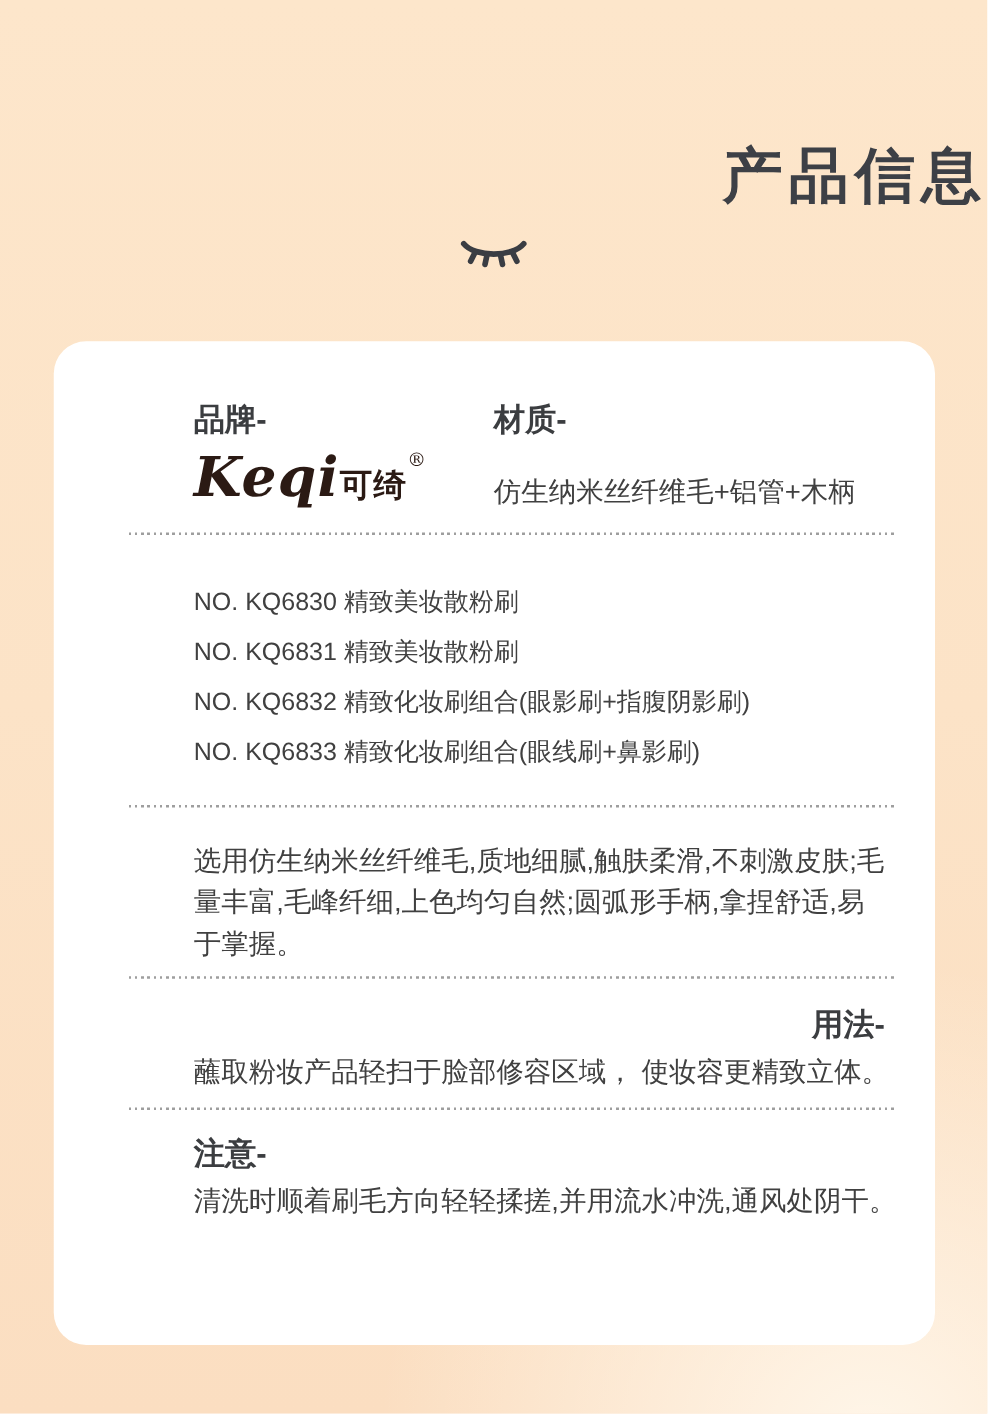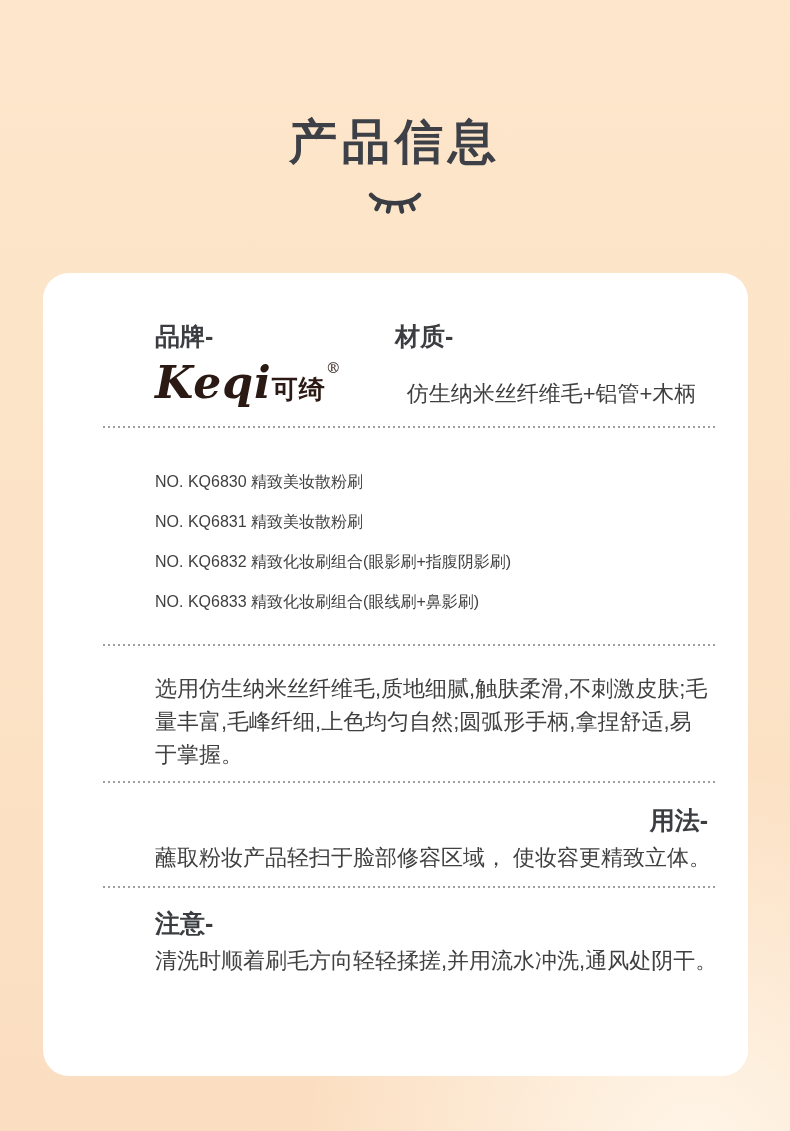--- a/index.html
+++ b/index.html
@@ -16,21 +16,21 @@
     position: relative;
     width: 790px;
     height: 1131px;
     background:
       radial-gradient(80% 55% at 88% 102%, rgba(255,247,235,0.95), rgba(255,247,235,0) 62%),
       linear-gradient(180deg, #fde6cb 0%, #fce3c7 50%, #fbdec1 100%);
   }
   .page-title {
     margin: 0;
     padding-top: 112px;
-    text-align: center;
+    text-align: right;
     font-size: 48px;
     line-height: 60px;
     font-weight: 700;
     letter-spacing: 5px;
     color: #3d4046;
   }
   .eye-icon-wrap {
     margin-top: 18px;
     text-align: center;
     height: 28px;
@@ -92,28 +92,27 @@
   }
   .logo-reg {
     font-size: 15px;
     font-weight: 400;
     vertical-align: top;
     position: relative;
     top: 2px;
   }
   .material-value {
     margin-top: 24px;
-    text-align: center;
   }
   
   .models-section { padding-top: 24px; padding-bottom: 22px; }
   .models-label { font-size: 26px; line-height: 36px; }
   .model-list { margin-top: 10px; }
   .model-item {
-    font-size: 16px;
+    font-size: 20px;
     line-height: 40px;
     color: #404040;
     white-space: nowrap;
   }
   
   .efficacy-section { padding-top: 20px; padding-bottom: 10px; }
   .efficacy-text { margin-top: 6px; max-width: 560px; }
   
   .usage-section { padding-top: 20px; padding-bottom: 12px; text-align: right; }
   .usage-text { margin-top: 4px; white-space: nowrap; }

